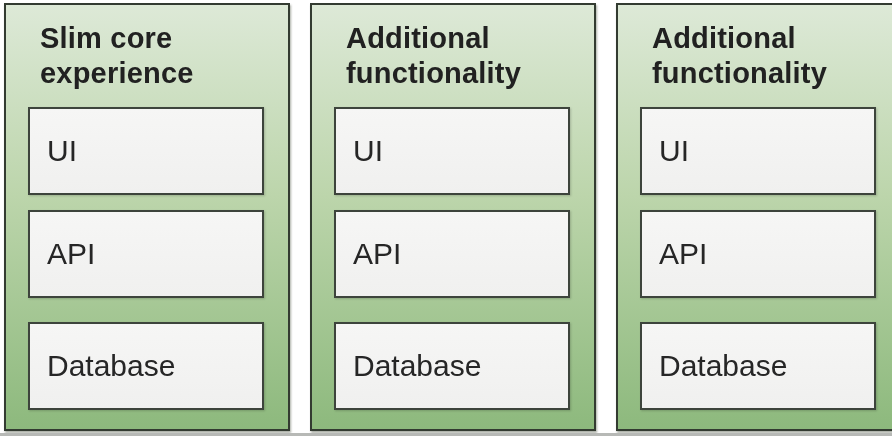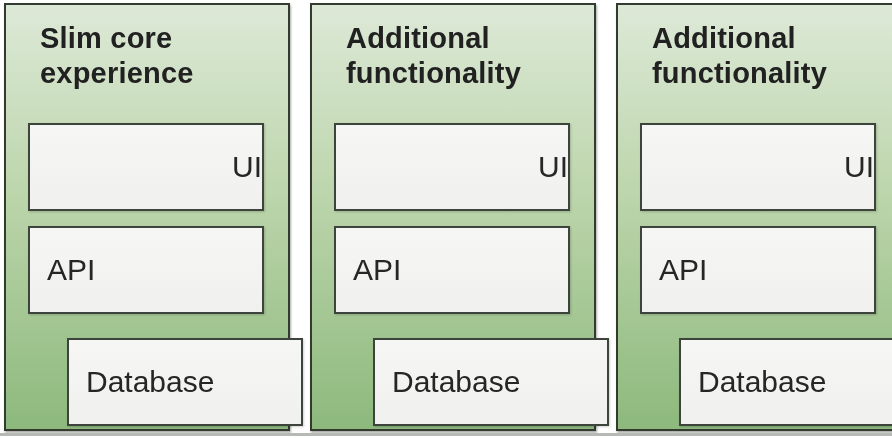--- a/index.html
+++ b/index.html
@@ -46,23 +46,23 @@
     height: 88px;
     border: 2px solid #3d443c;
     background: linear-gradient(180deg, #f6f6f5 0%, #f0f0ef 100%);
     display: flex;
     align-items: center;
     padding-left: 17px;
     font-size: 30px;
     color: #262626;
     box-shadow: 1px 1px 2px rgba(0, 0, 0, 0.18);
   }
-  .layer-box.first  { margin-top: 32px; justify-content: flex-end; }
+  .layer-box.first  { margin-top: 16px; }
   .layer-box.second { margin-top: 15px; text-align: center; }
-  .layer-box.third  { margin-top: 24px; margin-left: 39px; }
+  .layer-box.third  { margin-top: 24px; }
   .bottom-rule {
     position: absolute;
     left: 0;
     top: 433px;
     width: 892px;
     height: 3px;
     background: #b7b9b6;
   }
 </style>
 </head>

